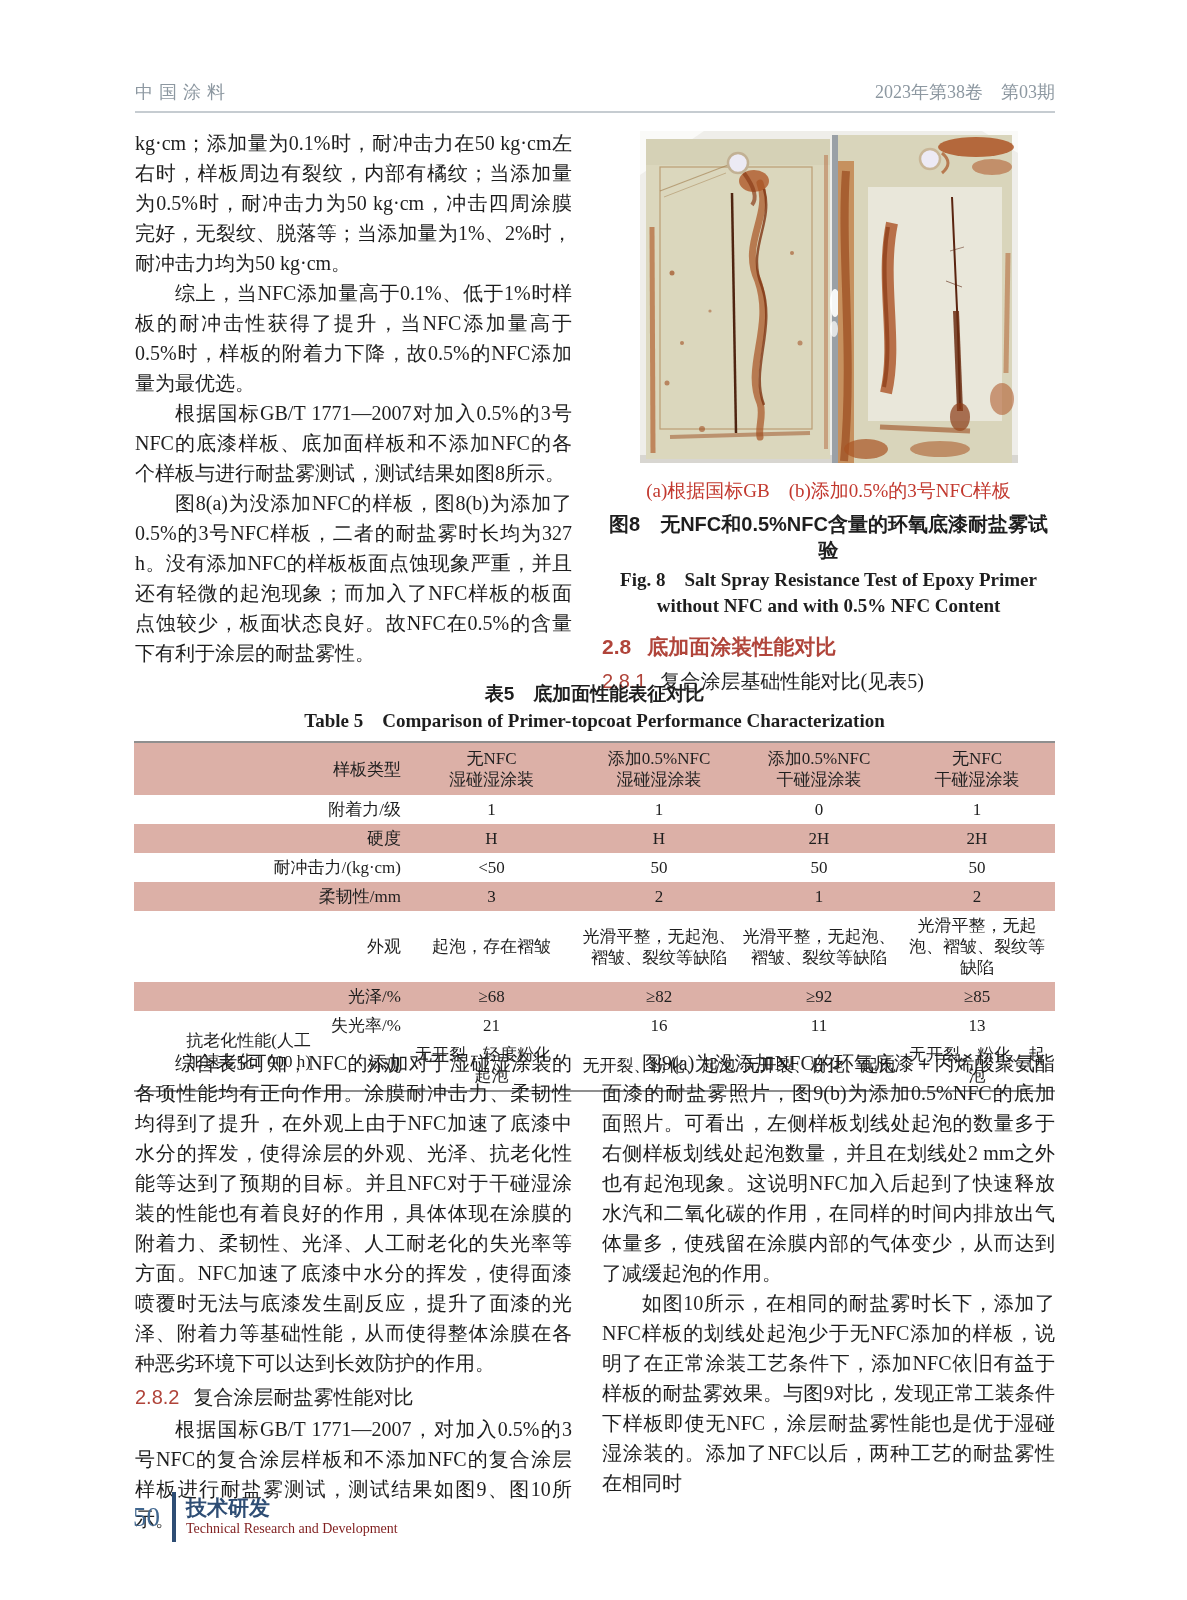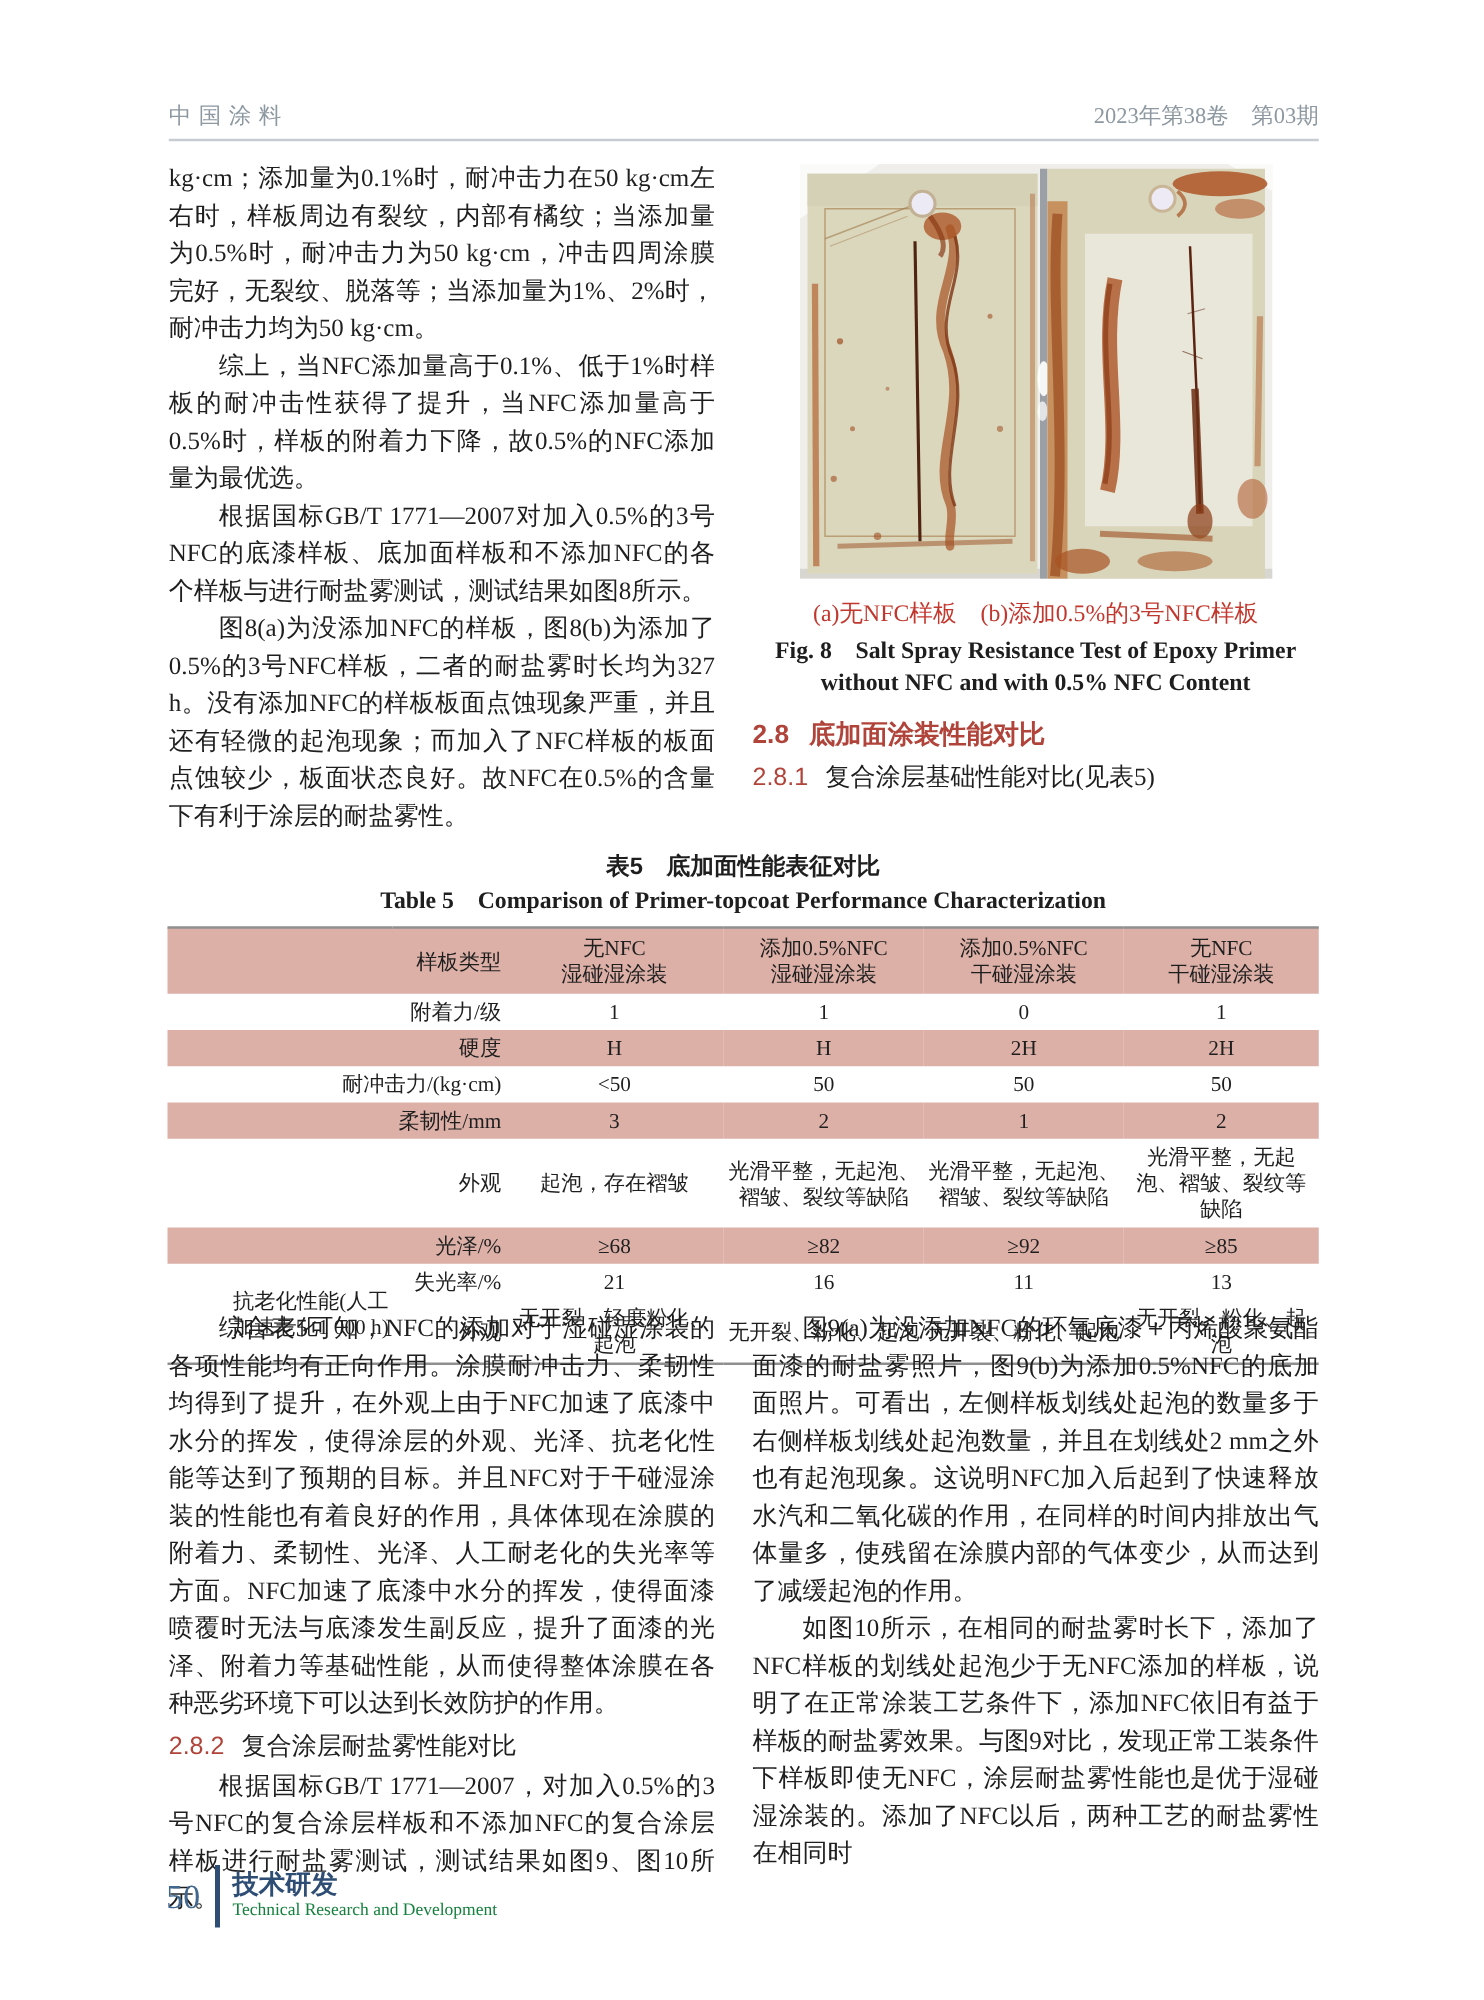--- a/index.html
+++ b/index.html
@@ -43,21 +43,21 @@
   table.perf td.stub { text-align:right; padding-left:10px; }
   table.perf tr.shade td { background:#dcb0a7; }
   table.perf tr.hdr td { padding:5px 3px; }
   
   .pg-footer { position:absolute; left:133px; top:1492px; display:flex; align-items:stretch; height:50px; }
   .pg-num { align-self:center; font-size:27px; color:#41678f; margin-right:12px; }
   .f-bar { width:4px; background:#2e4d74; margin-right:10px; }
   .f-txt { display:flex; flex-direction:column; justify-content:center; }
   .f-cn { font-family:"Liberation Sans","DejaVu Sans",sans-serif; font-weight:bold; color:#2e4d74;
           font-size:21px; line-height:24px; }
-  .f-en { color:#15803d; font-size:14px; line-height:18px; }
+  .f-en { color:#7f1d1d; font-size:14px; line-height:18px; }
   .pos-tl { left:135px; top:128px; width:437px; }
   .pos-tr { left:602px; top:128px; width:453px; }
   .pos-bl { left:135px; top:1048px; width:437px; }
   .pos-br { left:602px; top:1048px; width:453px; }
 </style>
 </head>
 <body>
 
 <div class="page">
 
@@ -126,21 +126,22 @@
           <path d="M306,150 L322,156" stroke="#5a2410" stroke-width="1" opacity="0.6" fill="none"></path>
           <path d="M310,120 L324,116" stroke="#5a2410" stroke-width="1" opacity="0.5" fill="none"></path>
           <path d="M240,296 L330,300" stroke="#9c4e22" stroke-width="5" opacity="0.6" fill="none"></path>
           <ellipse cx="226" cy="318" rx="22" ry="10" fill="#a85322" opacity="0.7"></ellipse>
           <path d="M368,122 L366,242" stroke="#b05a28" stroke-width="5" opacity="0.5" fill="none"></path>
           <ellipse cx="362" cy="268" rx="12" ry="16" fill="#b26033" opacity="0.6"></ellipse>
           <ellipse cx="300" cy="318" rx="30" ry="8" fill="#a85322" opacity="0.55"></ellipse>
         </g>
       </svg>
     </div>
-    <div class="subcap">(a)无NFC样板　(b)添加0.5%的3号NFC样板</div>
+    <div class="subcap">(a)根据国标GB　(b)添加0.5%的3号NFC样板</div>
+    <div class="cap-cn">图8　无NFC和0.5%NFC含量的环氧底漆耐盐雾试验</div>
     <div class="cap-en">
       <span>Fig. 8　Salt Spray Resistance Test of Epoxy Primer</span><br>
       <span>without NFC and with 0.5% NFC Content</span>
     </div>
     <div class="sec-head" style="margin-top:14px;">
       <span class="num">2.8</span><span>底加面涂装性能对比</span>
     </div>
     <div class="subsec">
       <span class="num">2.8.1</span><span>复合涂层基础性能对比(见表5)</span>
     </div>

